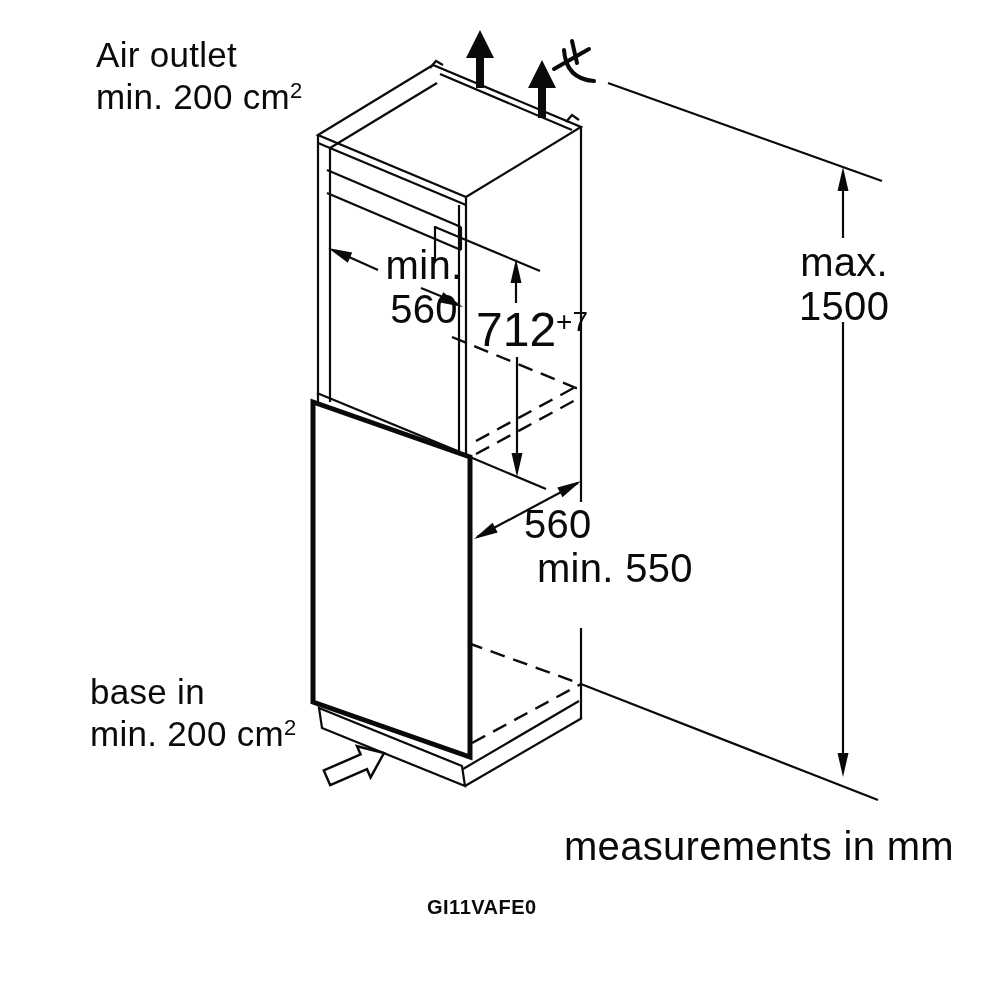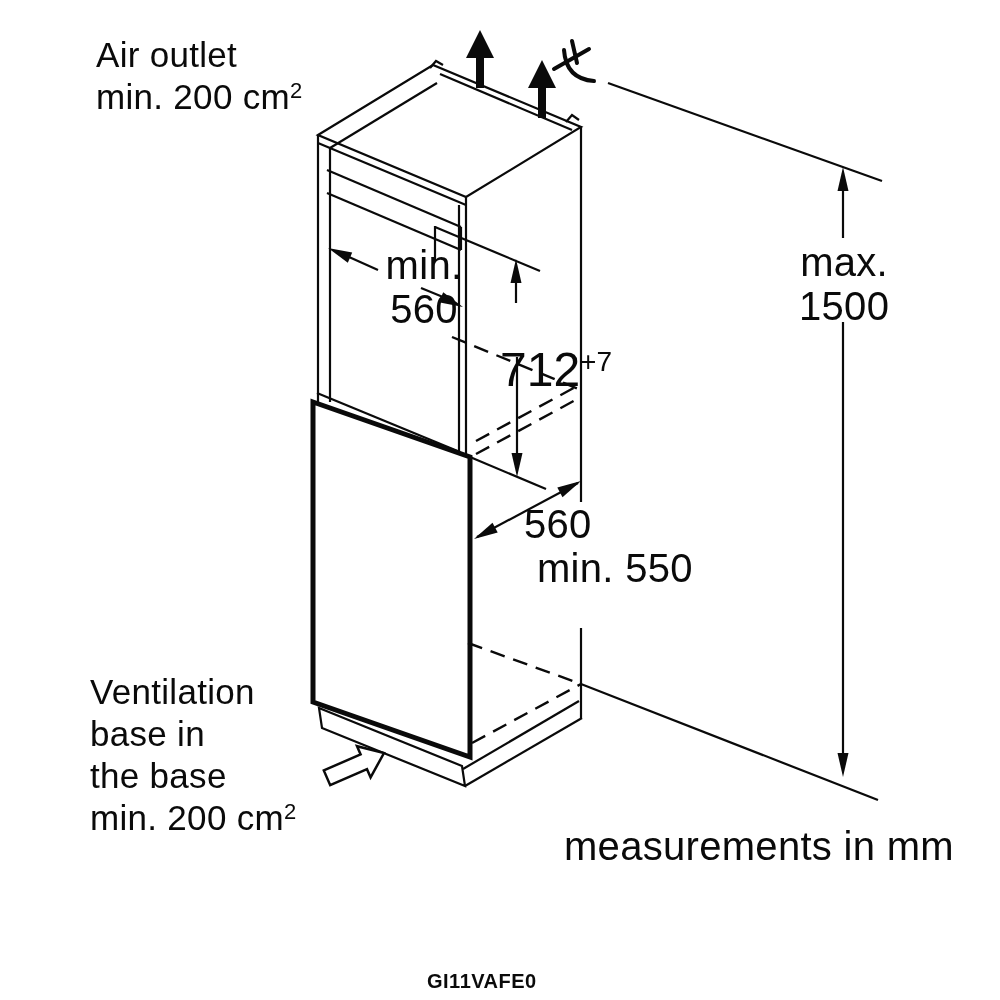--- a/index.html
+++ b/index.html
@@ -117,38 +117,36 @@
   <div class="lbl note" style="left:96px;top:34px;">
     <div>Air outlet</div>
     <div><span>min. 200 cm</span><span class="sup2">2</span></div>
   </div>
 
   <div class="lbl dim center" style="left:348px;top:243px;width:88px;margin-left:32px;">
     <div>min.</div>
     <div>560</div>
   </div>
 
-  <div class="lbl niche-h" style="left:500px;top:302px;margin-top:40px;">
+  <div class="lbl niche-h" style="left:476px;top:302px;">
     <span>712</span><span class="tol">+7</span>
   </div>
 
   <div class="lbl dim" style="left:799px;top:240px;text-align:center;">
     <div>max.</div>
     <div>1500</div>
   </div>
 
   <div class="lbl dim" style="left:524px;top:502px;">
     <div>560</div>
     <div style="padding-left:13px;">min. 550</div>
   </div>
 
   <div class="lbl note" style="left:90px;top:671px;">
-    <div>Ventilation</div>
     <div>base in</div>
-    <div>the base</div>
     <div><span>min. 200 cm</span><span class="sup2">2</span></div>
   </div>
 
   <div class="lbl dim" style="left:564px;top:824px;">measurements in mm</div>
 
-  <div class="lbl code" style="left:427px;top:970px;">GI11VAFE0</div>
+  <div class="lbl code" style="left:427px;top:896px;">GI11VAFE0</div>
 
 </div>
 
 </body></html>

